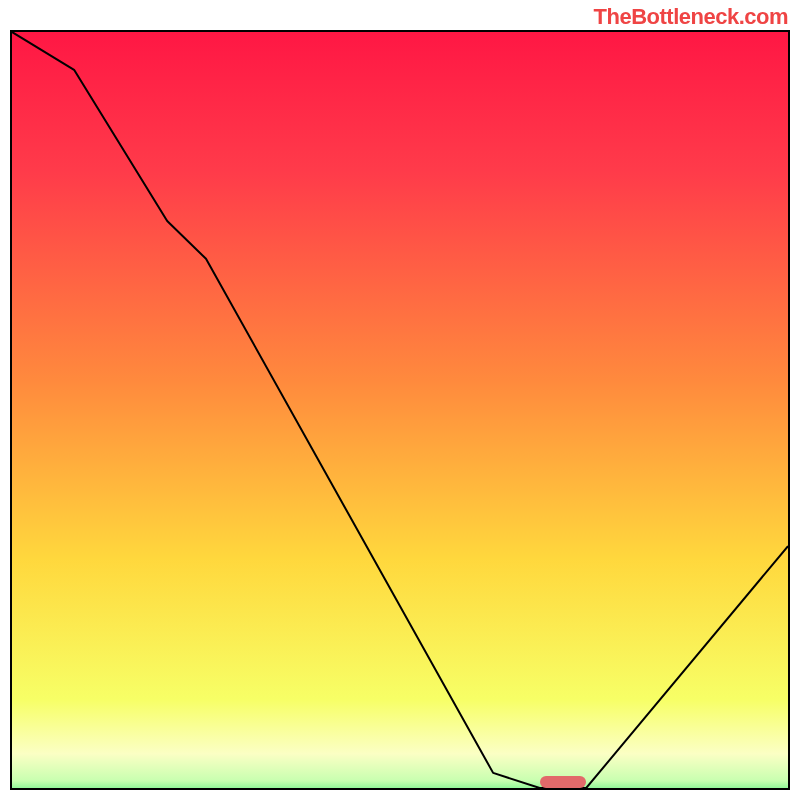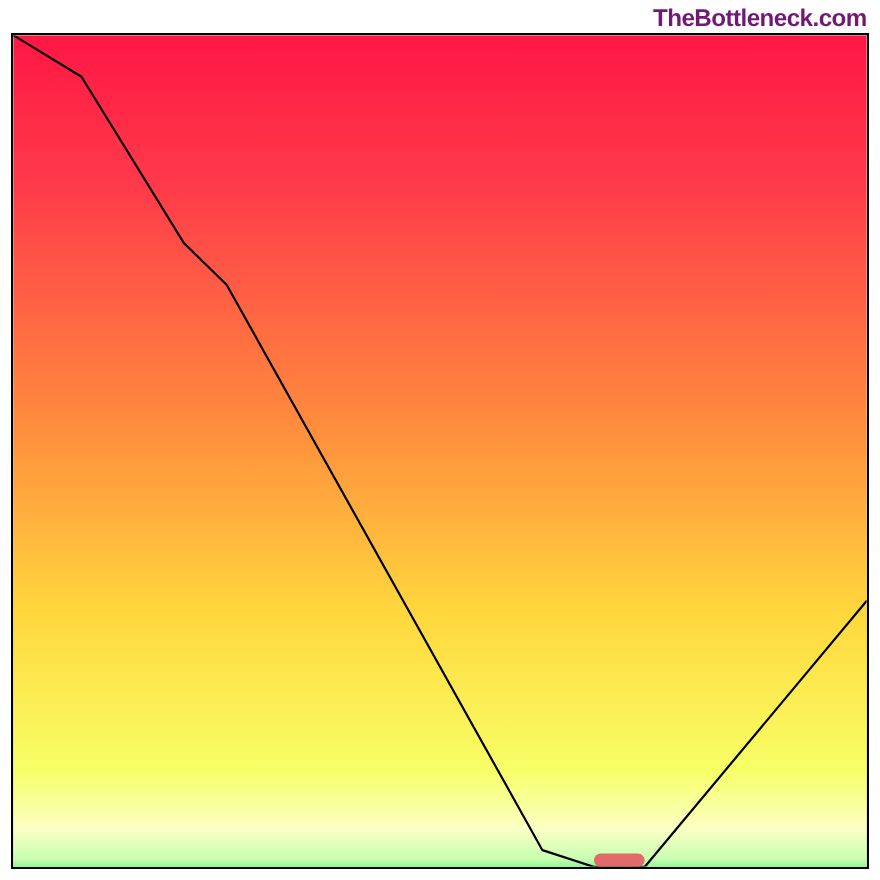--- a/index.html
+++ b/index.html
@@ -23,21 +23,21 @@
   .gradient {
     position: absolute;
     left: 0; top: 0; right: 0; bottom: 0;
   }
   .watermark {
     position: absolute;
     top: 4px;
     right: 12px;
     font-size: 22px;
     font-weight: bold;
-    color: #701a75;
+    color: #ef4444;
     letter-spacing: -0.5px;
   }
   svg.curve {
     position: absolute;
     left: 0; top: 0;
     width: 100%; height: 100%;
   }
   .marker {
     position: absolute;
     background: #e26a6a;

